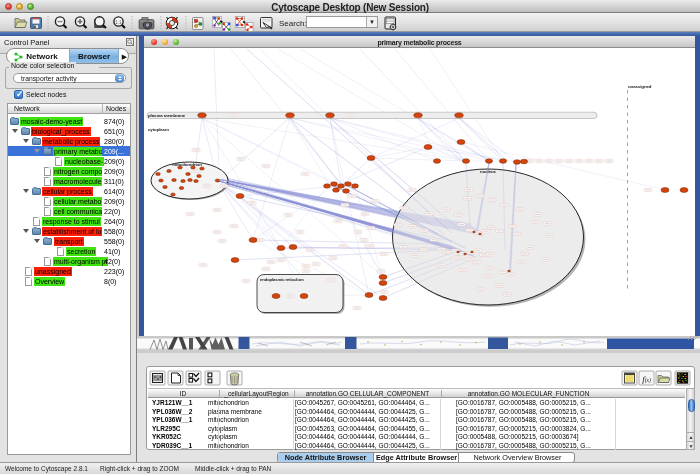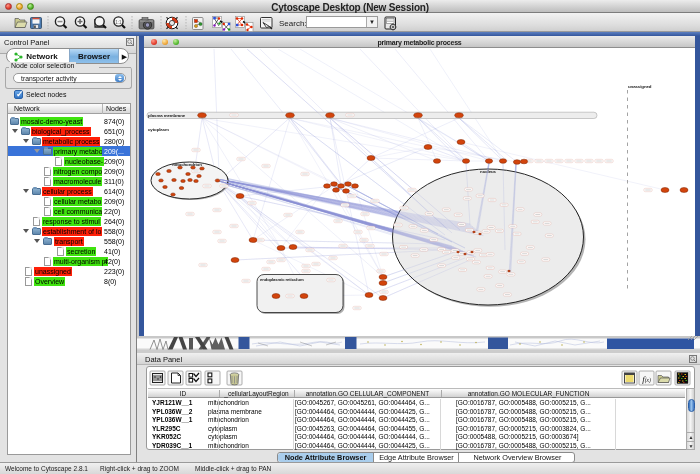--- a/index.html
+++ b/index.html
@@ -89,21 +89,21 @@
 .r .c4 { position:absolute; left:308px; }
 
 #sbar { position:absolute; left:539px; top:21px; width:9px; height:62px; background:linear-gradient(90deg,#d8d8d8,#f5f5f5,#d0d0d0); border:1px solid #aaa; }
 #sbar .thumb { position:absolute; left:0.5px; top:10px; width:7px; height:13px; border-radius:3.5px; background:linear-gradient(90deg,#2e6bb8,#9cc6ee 45%,#3a74c2); border:0.5px solid #2a5ea6; }
 #sbar .bup, #sbar .bdn { position:absolute; left:0; width:8px; height:8px; font-size:5px; text-align:center; line-height:8px; color:#333; border-top:1px solid #aaa; }
 #sbar .bup { top:43px; } #sbar .bdn { top:52px; }
 
 #btabs { position:absolute; left:140px; top:98.5px; width:298px; height:11px; background:#fff; border:1px solid #8a8a8a; border-radius:3px; font-size:7.3px; color:#111; }
 #btabs div { position:absolute; top:0; height:100%; text-align:center; line-height:10px; }
 #btabs .b1 { left:0; width:96px; background:#a9cdec; border-right:1px solid #8a8a8a; border-radius:3px 0 0 3px;font-weight:bold; }
-#btabs .b2 { left:97px; width:84px; border-right:1px solid #8a8a8a; }
+#btabs .b2 { left:97px; width:84px; border-right:1px solid #8a8a8a;font-weight:bold; }
 #btabs .b3 { left:182px; width:115px; }
 
 #status { left:0; top:462px; width:700px; height:12px; background:linear-gradient(#f0f0f0,#d8d8d8); border-top:1px solid #9a9a9a; font-size:6.5px; color:#222; }
 #status span { position:absolute; top:2px; }
 </style>
 </head>
 <body>
 <div id="app">
   <div id="macbar" class="abs">
     <div class="tl t1"></div>
@@ -1115,28 +1115,20 @@
         <g stroke="#9a9a9a" stroke-width="0.8">
           <line x1="688" y1="340" x2="697" y2="331"></line>
           <line x1="691" y1="340" x2="698" y2="333"></line>
           <line x1="694" y1="340" x2="699" y2="335"></line>
         </g>
       </svg>
     </div>
   </div>
 
   <div id="dpanel" class="abs">
-    <div id="dphead">
-        <span>Data Panel</span>
-      <svg class="floaticon" style="left:552px;top:1.5px" viewBox="0 0 8 8">
-          <rect x="0.5" y="0.5" width="7" height="7" fill="none" stroke="#777" stroke-width="1"></rect>
-          <circle cx="3.5" cy="3.5" r="1.8" fill="none" stroke="#777" stroke-width="0.8"></circle>
-          <line x1="4.8" y1="4.8" x2="6.5" y2="6.5" stroke="#777" stroke-width="1"></line>
-        </svg>
-    </div>
     <div id="dpbody">
       <svg style="position:absolute;left:0;top:0" width="549" height="21" viewBox="0 0 549 21">
         <g stroke="#999" stroke-width="0.8" fill="#f6f6f6">
           <rect x="3" y="4" width="15" height="14" rx="1"></rect>
           <rect x="21" y="4" width="15" height="14" rx="1"></rect>
           <rect x="39" y="4" width="15" height="14" rx="1"></rect>
           <rect x="58" y="4" width="15" height="14" rx="1"></rect>
           <rect x="80" y="4" width="15" height="14" rx="1"></rect>
           <rect x="475" y="4" width="15" height="14" rx="1"></rect>
           <rect x="492" y="4" width="15" height="14" rx="1"></rect>

